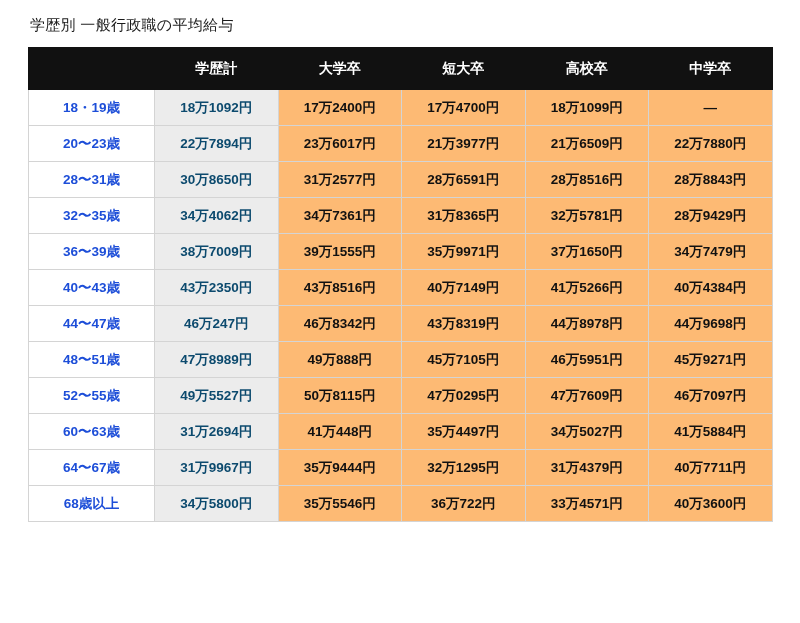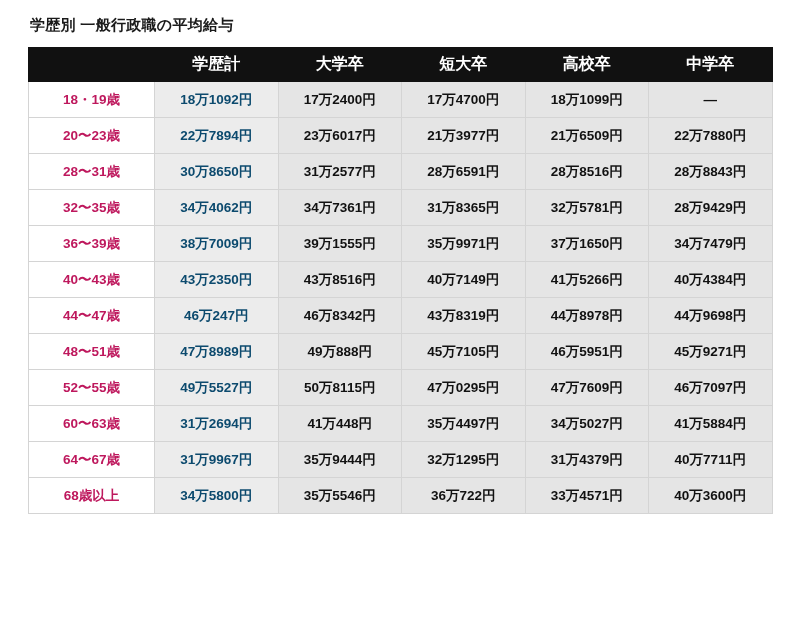--- a/index.html
+++ b/index.html
@@ -19,21 +19,21 @@
     height: 623px;
     box-sizing: border-box;
     padding: 14px 28px 10px 28px;
   }
   .page-title {
     font-size: 15px;
     line-height: 1.4;
     color: #1a1a1a;
     margin: 0 0 12px 2px;
     letter-spacing: 0.02em;
-    font-weight: 700;
+    font-weight: 400;
   }
   table.salary-table {
     border-collapse: collapse;
     width: 744px;
     table-layout: fixed;
   }
   table.salary-table th,
   table.salary-table td {
     border: 1px solid #d4d4d4;
     font-size: 13.5px;
@@ -43,41 +43,41 @@
     height: 36px;
     padding: 0 4px;
     box-sizing: border-box;
     white-space: nowrap;
   }
   table.salary-table thead th {
     background: #111111;
     color: #ffffff;
     border-color: #111111;
     font-weight: 700;
-    height: 34px;
-    font-size: 16px;
+    height: 42px;
+    font-size: 14px;
   }
   table.salary-table thead th.corner {
     background: #111111;
   }
   col.col-age { width: 126px; }
   col.col-data { width: 123.5px; }
   td.age-cell {
     background: #ffffff;
-    color: #be185d;
+    color: #1d4ed8;
     font-weight: 700;
     text-align: center;
   }
   td.total-cell {
     background: #ececec;
     color: #0c4a6e;
     font-weight: 700;
   }
   td.val-cell {
-    background: #e5e5e5;
+    background: #fdba74;
     color: #111111;
     font-weight: 700;
   }
 </style>
 </head>
 <body>
 
 <div class="page">
   <h1 class="page-title">学歴別 一般行政職の平均給与</h1>
 

